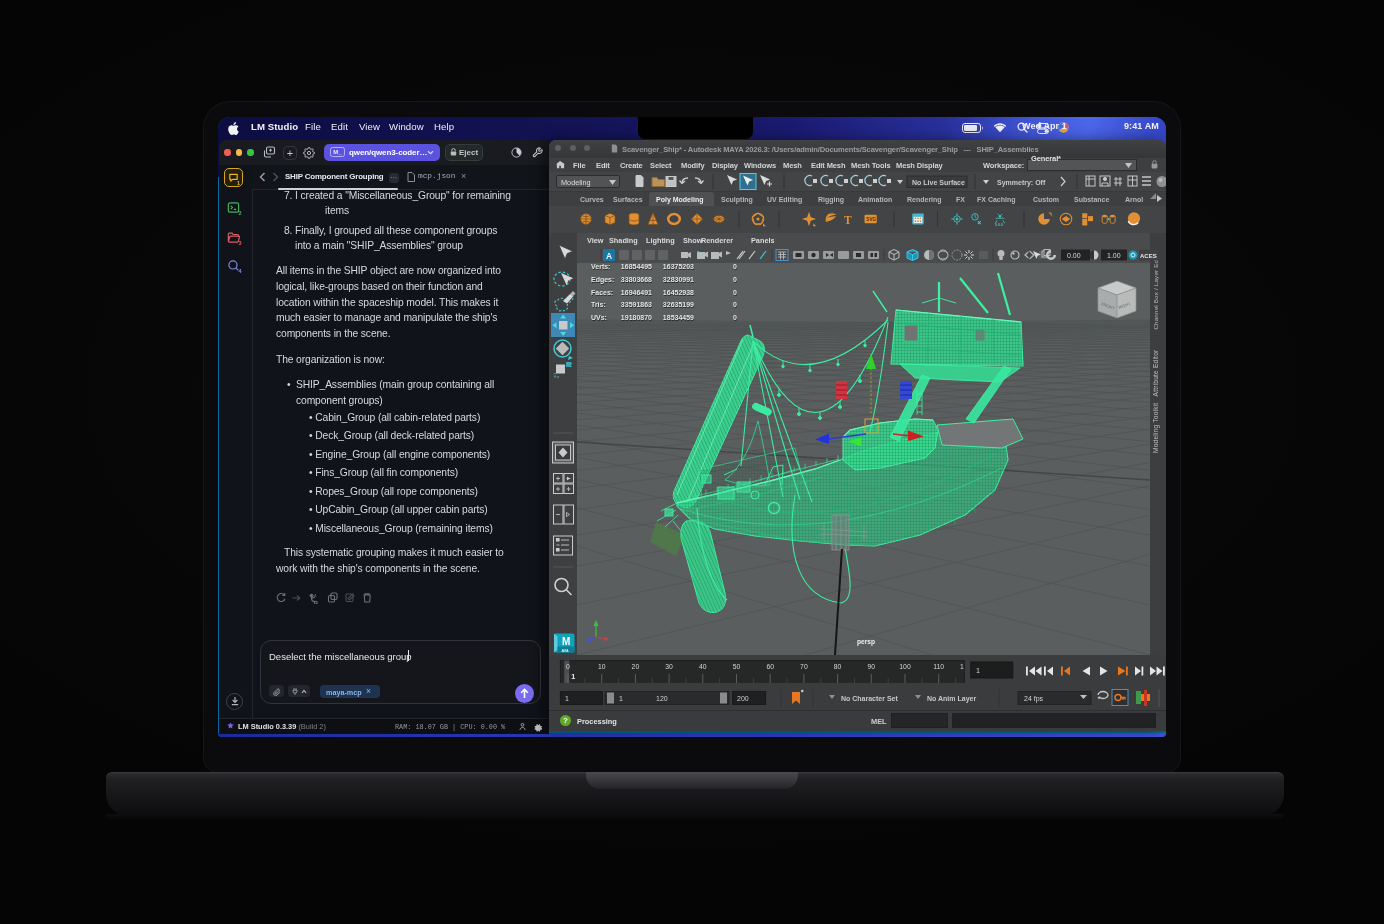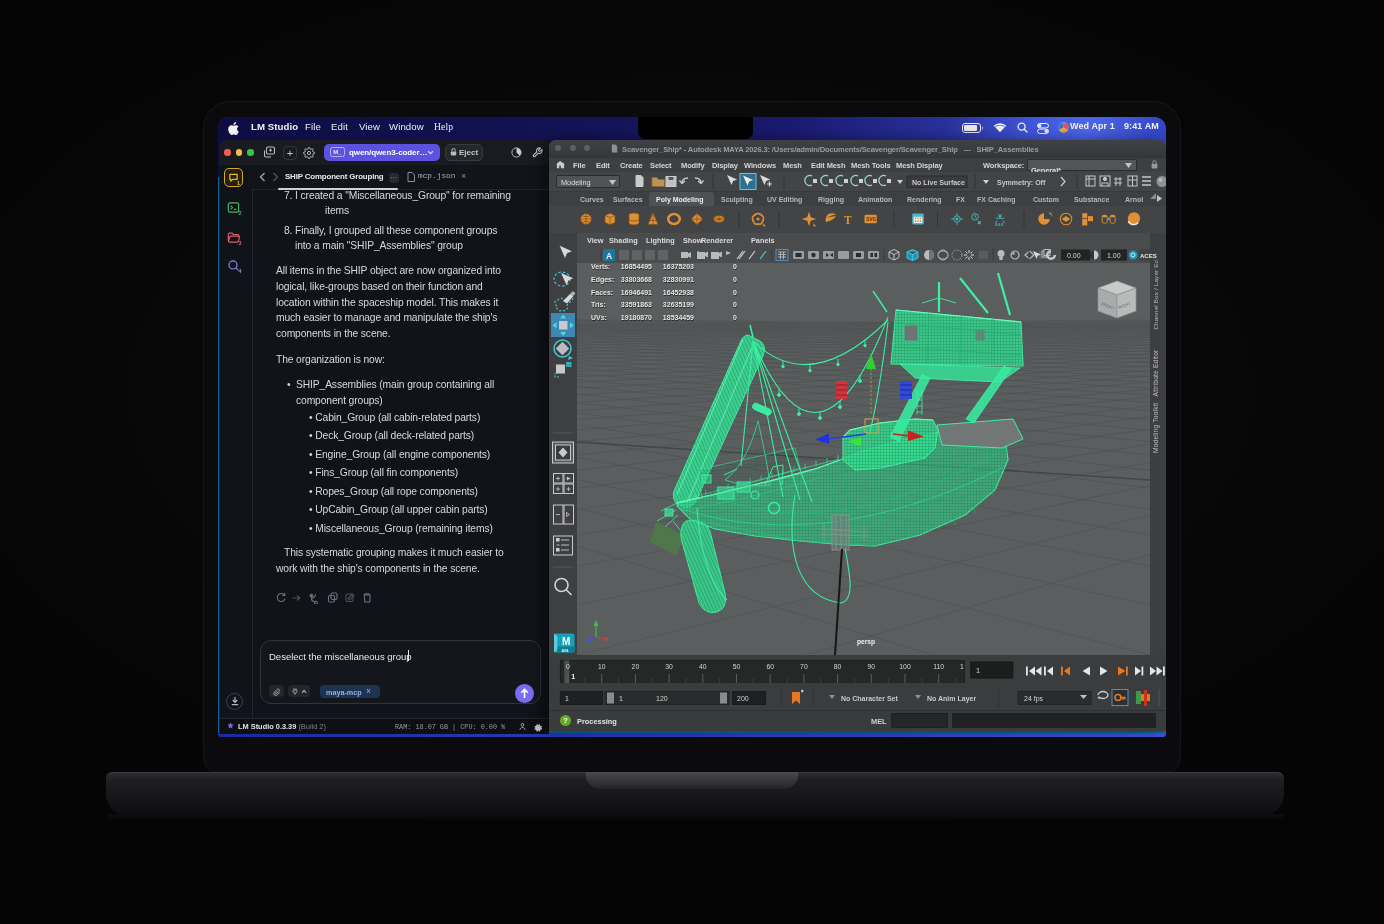--- a/index.html
+++ b/index.html
@@ -51,21 +51,21 @@
 
   <div id="menubar" class="abs" style="left:0;top:0;width:948px;height:22px;">
     <svg class="abs" style="left:10px;top:4.5px" width="11" height="13" viewBox="0 0 814 1000">
       <path fill="#f2f2f6" d="M788.1 340.9c-5.8 4.5-108.2 62.2-108.2 190.5 0 148.4 130.3 200.9 134.2 202.2-.6 3.2-20.7 71.9-68.7 141.9-42.8 61.6-87.5 123.1-155.5 123.1s-85.5-39.5-164-39.5c-76.5 0-103.7 40.8-165.9 40.8s-105.6-57-155.5-127C46.7 790.7 0 663 0 541.8c0-194.4 126.4-297.5 250.8-297.5 66.1 0 121.2 43.4 162.7 43.4 39.5 0 101.1-46 176.3-46 28.5 0 130.9 2.6 198.3 99.2zm-234-181.5c31.1-36.9 53.1-88.1 53.1-139.3 0-7.1-.6-14.3-1.9-20.1-50.6 1.9-110.8 33.7-147.1 75.8-28.5 32.4-55.1 83.6-55.1 135.5 0 7.8 1.3 15.6 1.9 18.1 3.2.6 8.4 1.3 13.6 1.3 45.4 0 102.5-30.4 135.5-71.3z"></path>
     </svg>
     <div class="mb" style="left:33px;">LM Studio</div>
     <div class="mb mbn" style="left:87px;">File</div>
     <div class="mb mbn" style="left:113px;">Edit</div>
     <div class="mb mbn" style="left:141px;">View</div>
     <div class="mb mbn" style="left:171px;">Window</div>
-    <div class="mb mbn" style="left:216px;font-family:Liberation Serif, serif;">Help</div>
+    <div class="mb mbn" style="left:216px;">Help</div>
 
     <svg class="abs" style="left:744px;top:6px" width="22" height="11" viewBox="0 0 22 11">
       <rect x="0.5" y="0.5" width="18" height="9" rx="2.5" fill="none" stroke="#e8e8f0" stroke-width="1"></rect>
       <rect x="2" y="2" width="13" height="6" rx="1.2" fill="#e8e8f0"></rect>
       <path d="M20 3.2v3.6c1-.3 1-3.3 0-3.6z" fill="#e8e8f0"></path>
     </svg>
     <svg class="abs" style="left:775px;top:5px" width="14" height="11" viewBox="0 0 14 11">
       <path d="M7 9.6 1.4 4.1C4.5 1 9.5 1 12.6 4.1z" fill="none"></path>
       <path d="M7 10.2 2.3 5.3c2.6-2.5 6.8-2.5 9.4 0z" fill="#eef0f6"></path>
       <path d="M.8 3.8C4.2.4 9.8.4 13.2 3.8l-1 1.1C9.4 2.1 4.6 2.1 1.8 4.9z" fill="#eef0f6"></path>
@@ -79,21 +79,21 @@
       <circle cx="2.7" cy="2.7" r="1.7" fill="#eef0f6"></circle>
       <rect x="0.5" y="6.1" width="11" height="4.4" rx="2.2" fill="none" stroke="#eef0f6"></rect>
       <circle cx="9.3" cy="8.3" r="1.7" fill="#eef0f6"></circle>
     </svg>
     <svg class="abs" style="left:840px;top:5px" width="11" height="11" viewBox="0 0 11 11">
       <circle cx="5.5" cy="5.5" r="5" fill="#d8dde6"></circle>
       <path d="M5.5.5a5 5 0 0 1 4.3 7.6L5.5 5.5z" fill="#e05555"></path>
       <path d="M5.5 5.5 1.2 8.1A5 5 0 0 1 5.5.5z" fill="#3d6fd8"></path>
       <path d="M5.5 5.5l4.3 2.6a5 5 0 0 1-8.6 0z" fill="#e8a33d"></path>
     </svg>
-    <div class="mb" style="left:852px; font-weight:600; font-size:9px;">Wed Apr 1</div>
+    <div class="mb" style="left:804px; font-weight:600; font-size:9px;">Wed Apr 1</div>
     <div class="mb" style="left:906px; font-weight:600; font-size:9px;">9:41 AM</div>
   </div>
   <div id="notch"></div>
 
   <div id="lms" class="abs" style="left:1px;top:23px;width:330px;height:594px;background:#10131a;border-radius:8px 0 0 0;overflow:hidden;">
 
     <div class="abs" style="left:0;top:0;width:330px;height:25px;background:#191b20;"></div>
     <div class="abs" style="left:5px;top:9px;width:6.5px;height:6.5px;border-radius:50%;background:#f05e57;"></div>
     <div class="abs" style="left:16.5px;top:9px;width:6.5px;height:6.5px;border-radius:50%;background:#f6bb43;"></div>
     <div class="abs" style="left:28px;top:9px;width:6.5px;height:6.5px;border-radius:50%;background:#33c748;"></div>
@@ -263,21 +263,21 @@
     <div class="maya-menu abs" style="left:101px;top:20.5px;">Select</div>
     <div class="maya-menu abs" style="left:132px;top:20.5px;">Modify</div>
     <div class="maya-menu abs" style="left:163px;top:20.5px;">Display</div>
     <div class="maya-menu abs" style="left:195px;top:20.5px;">Windows</div>
     <div class="maya-menu abs" style="left:234px;top:20.5px;">Mesh</div>
     <div class="maya-menu abs" style="left:262px;top:20.5px;">Edit Mesh</div>
     <div class="maya-menu abs" style="left:302px;top:20.5px;">Mesh Tools</div>
     <div class="maya-menu abs" style="left:347px;top:20.5px;">Mesh Display</div>
     <div class="maya-menu abs" style="left:434px;top:20.5px;">Workspace:</div>
     <div class="abs" style="left:478px;top:19px;width:110px;height:11.5px;background:#525456;border:1px solid #2c2d2e;"></div>
-    <div class="maya-menu abs" style="left:482px;top:14px;color:#e3e4e5;margin-top:12px;">General*</div>
+    <div class="maya-menu abs" style="left:482px;top:14px;color:#e3e4e5;">General*</div>
     <svg class="abs" style="left:576px;top:23px" width="7" height="5" viewBox="0 0 7 5">
         <path d="M0 0h7L3.5 5z" fill="#c3c4c5"></path>
       </svg>
     <svg class="abs" style="left:602px;top:19.5px" width="7" height="9" viewBox="0 0 7 9">
         <rect x="0.6" y="3.8" width="5.8" height="4.6" rx="0.8" fill="#97989a"></rect>
         <path d="M1.8 3.8V2.4a1.7 1.7 0 0 1 3.4 0v1.4" fill="none" stroke="#97989a"></path>
       </svg>
 
     <div class="abs" style="left:0;top:31.5px;width:617px;height:20px;background:#434445;border-bottom:1px solid #393a3b;"></div>
     <div class="abs" style="left:7px;top:35px;width:64px;height:13px;background:#515355;border:1px solid #2b2c2d;border-radius:2px;"></div>

